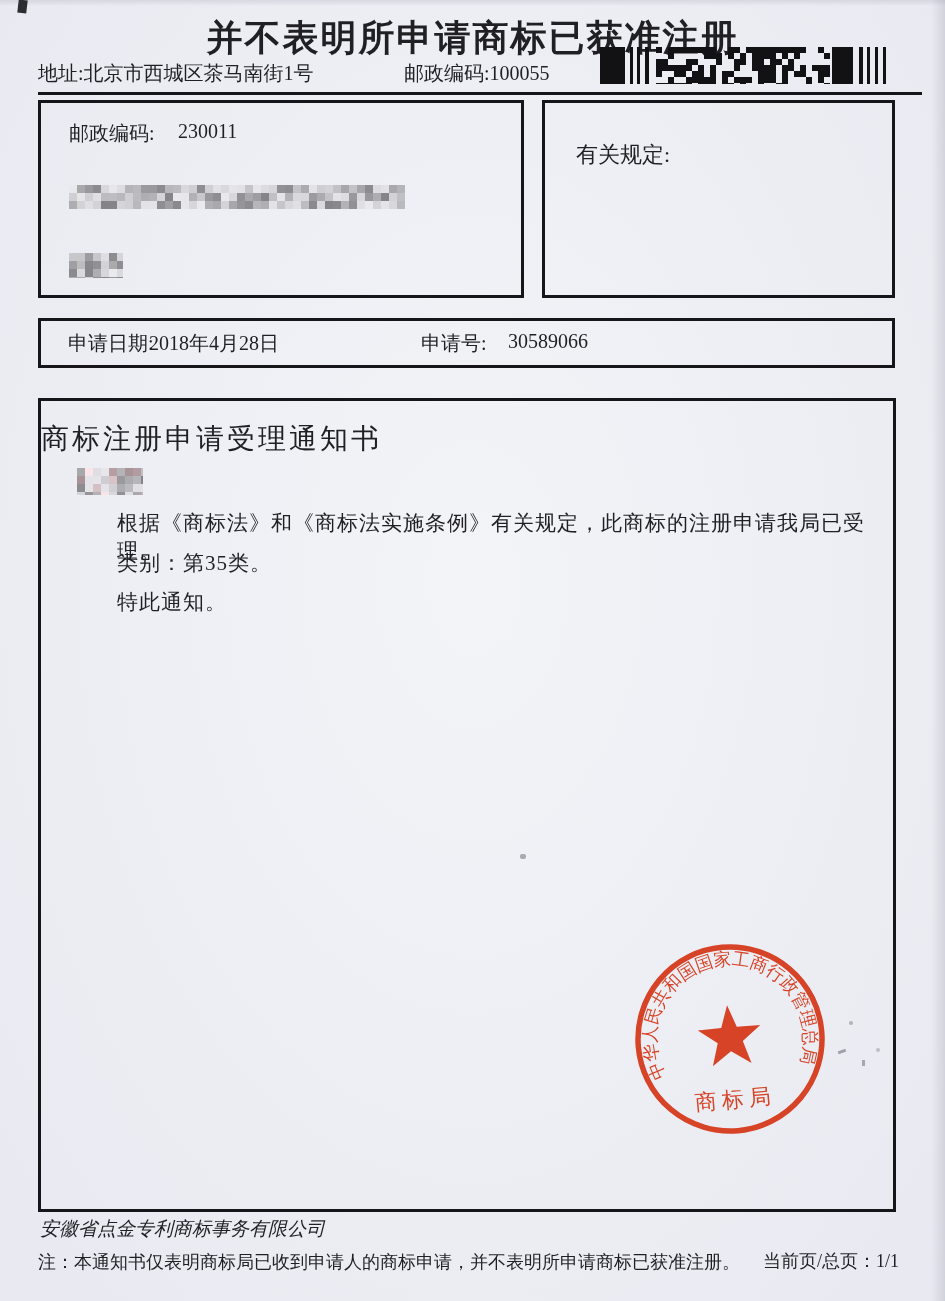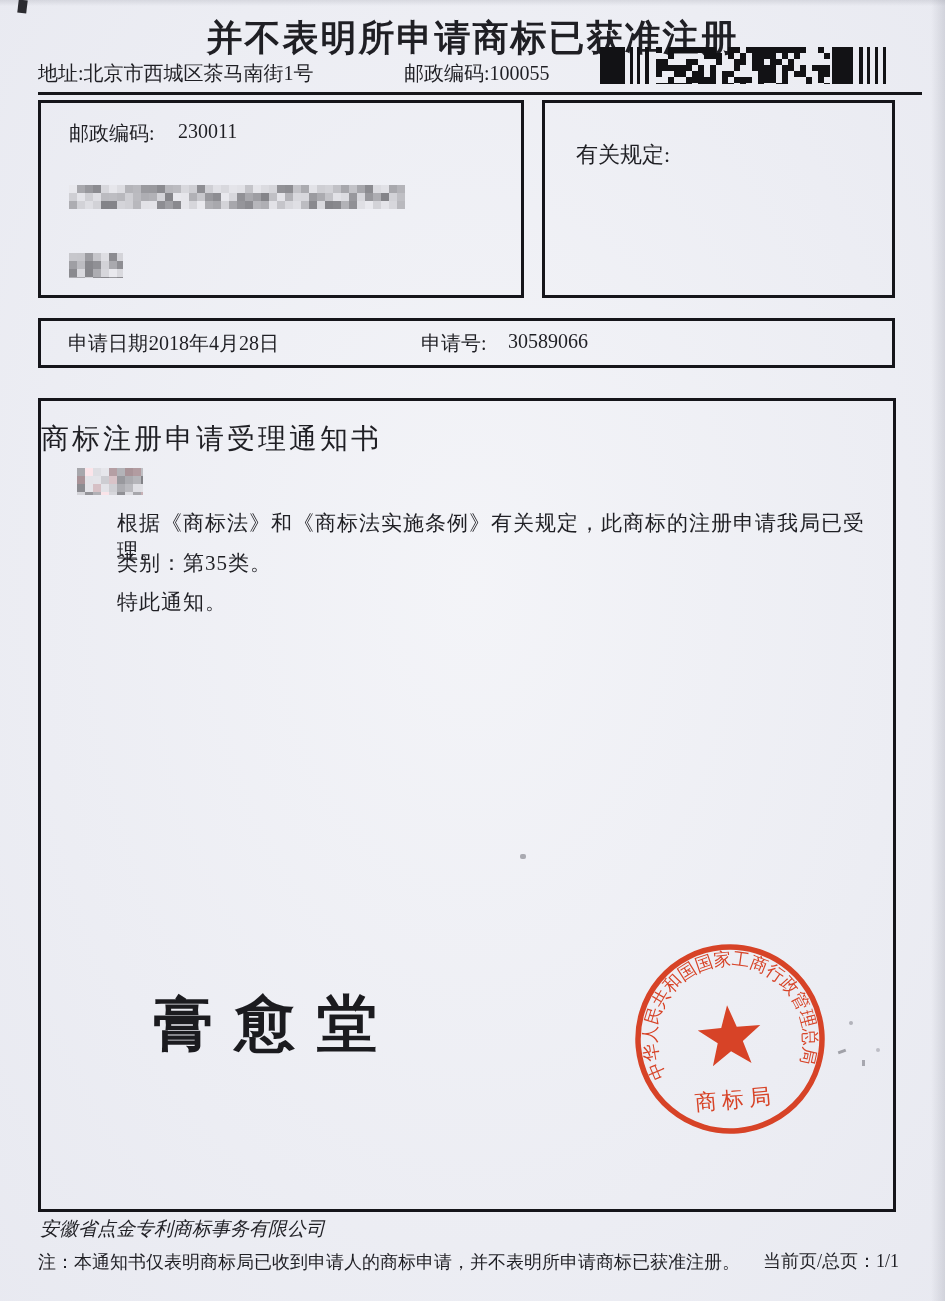--- a/index.html
+++ b/index.html
@@ -394,21 +394,20 @@
       <i style="left:32px;top:24px;width:8px;height:8px;background:rgb(215,215,220)"></i>
       <i style="left:40px;top:24px;width:8px;height:8px;background:rgb(144,144,149)"></i>
       <i style="left:48px;top:24px;width:8px;height:8px;background:rgb(222,222,227)"></i>
       <i style="left:56px;top:24px;width:8px;height:8px;background:rgb(167,167,172)"></i>
       <i style="left:64px;top:24px;width:8px;height:8px;background:rgb(199,177,182)"></i>
     </div>
   <div class="abs body-line" style="top:108px">根据《商标法》和《商标法实施条例》有关规定，此商标的注册申请我局已受理。</div>
   <div class="abs body-line" style="top:148px">类别：第35类。</div>
   <div class="abs body-line" style="top:187px">特此通知。</div>
 
-  <div class="abs trademark">膏愈堂</div>
 
   <svg class="abs stamp" viewBox="0 0 200 200">
     <circle cx="100" cy="100" r="92" fill="none" stroke="#d6391b" stroke-width="5.5"></circle>
     <polygon points="100,66 107.8,88.3 131.4,88.8 112.6,103.1 119.4,125.7 100,112.2 80.6,125.7 87.4,103.1 68.6,88.8 92.2,88.3" fill="#d6391b"></polygon>
     <path id="ringpath" d="M 32.9 131.3 A 74 74 0 1 1 167.1 131.3" fill="none"></path>
     <text font-size="18" fill="#d6391b" font-family="'Liberation Serif','DejaVu Serif',serif">
       <textPath href="#ringpath" startOffset="0" textLength="295" lengthAdjust="spacingAndGlyphs">中华人民共和国国家工商行政管理总局</textPath>
     </text>
     <text x="100" y="168" text-anchor="middle" font-size="22" letter-spacing="5" fill="#d6391b" font-family="'Liberation Serif','DejaVu Serif',serif">商标局</text>
   </svg>

